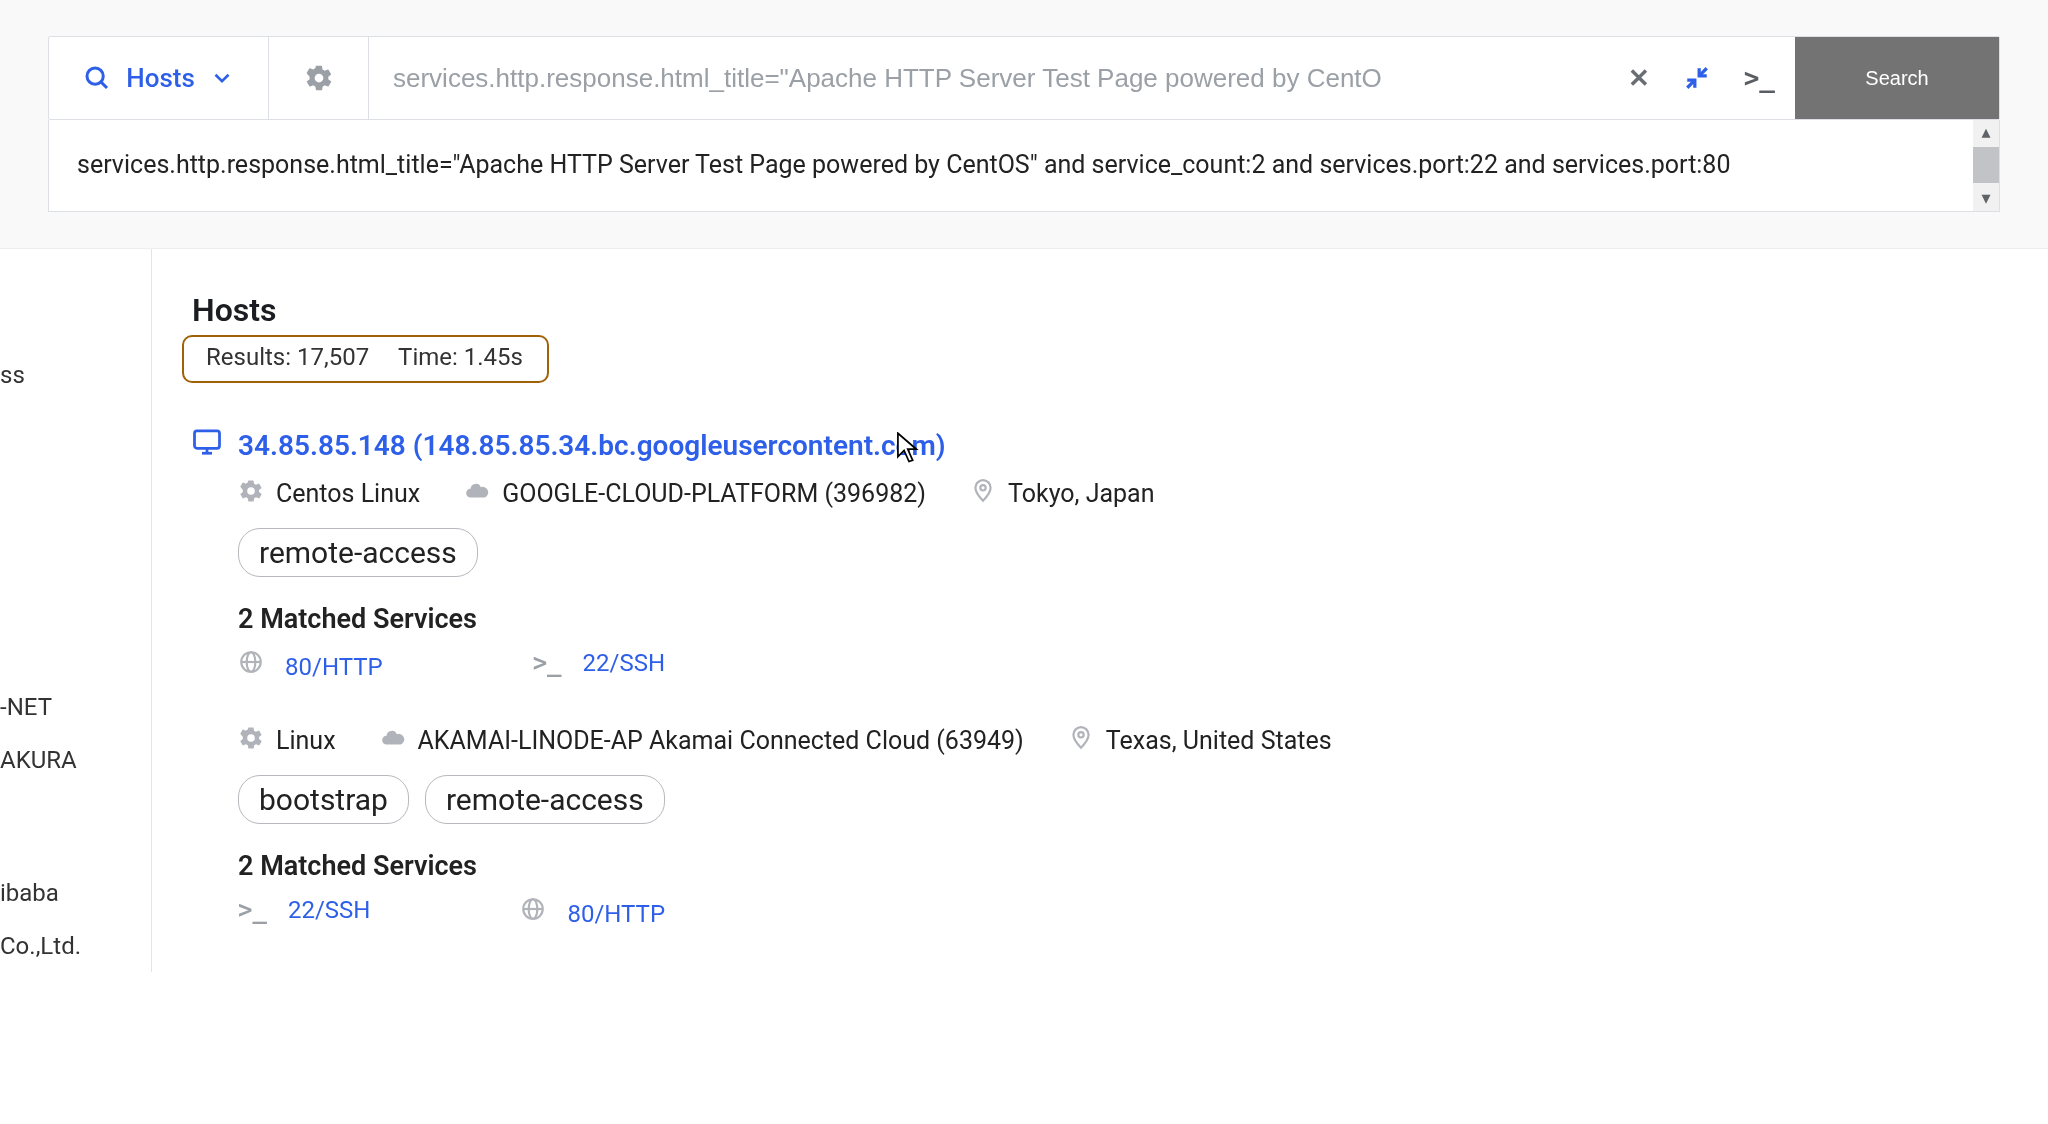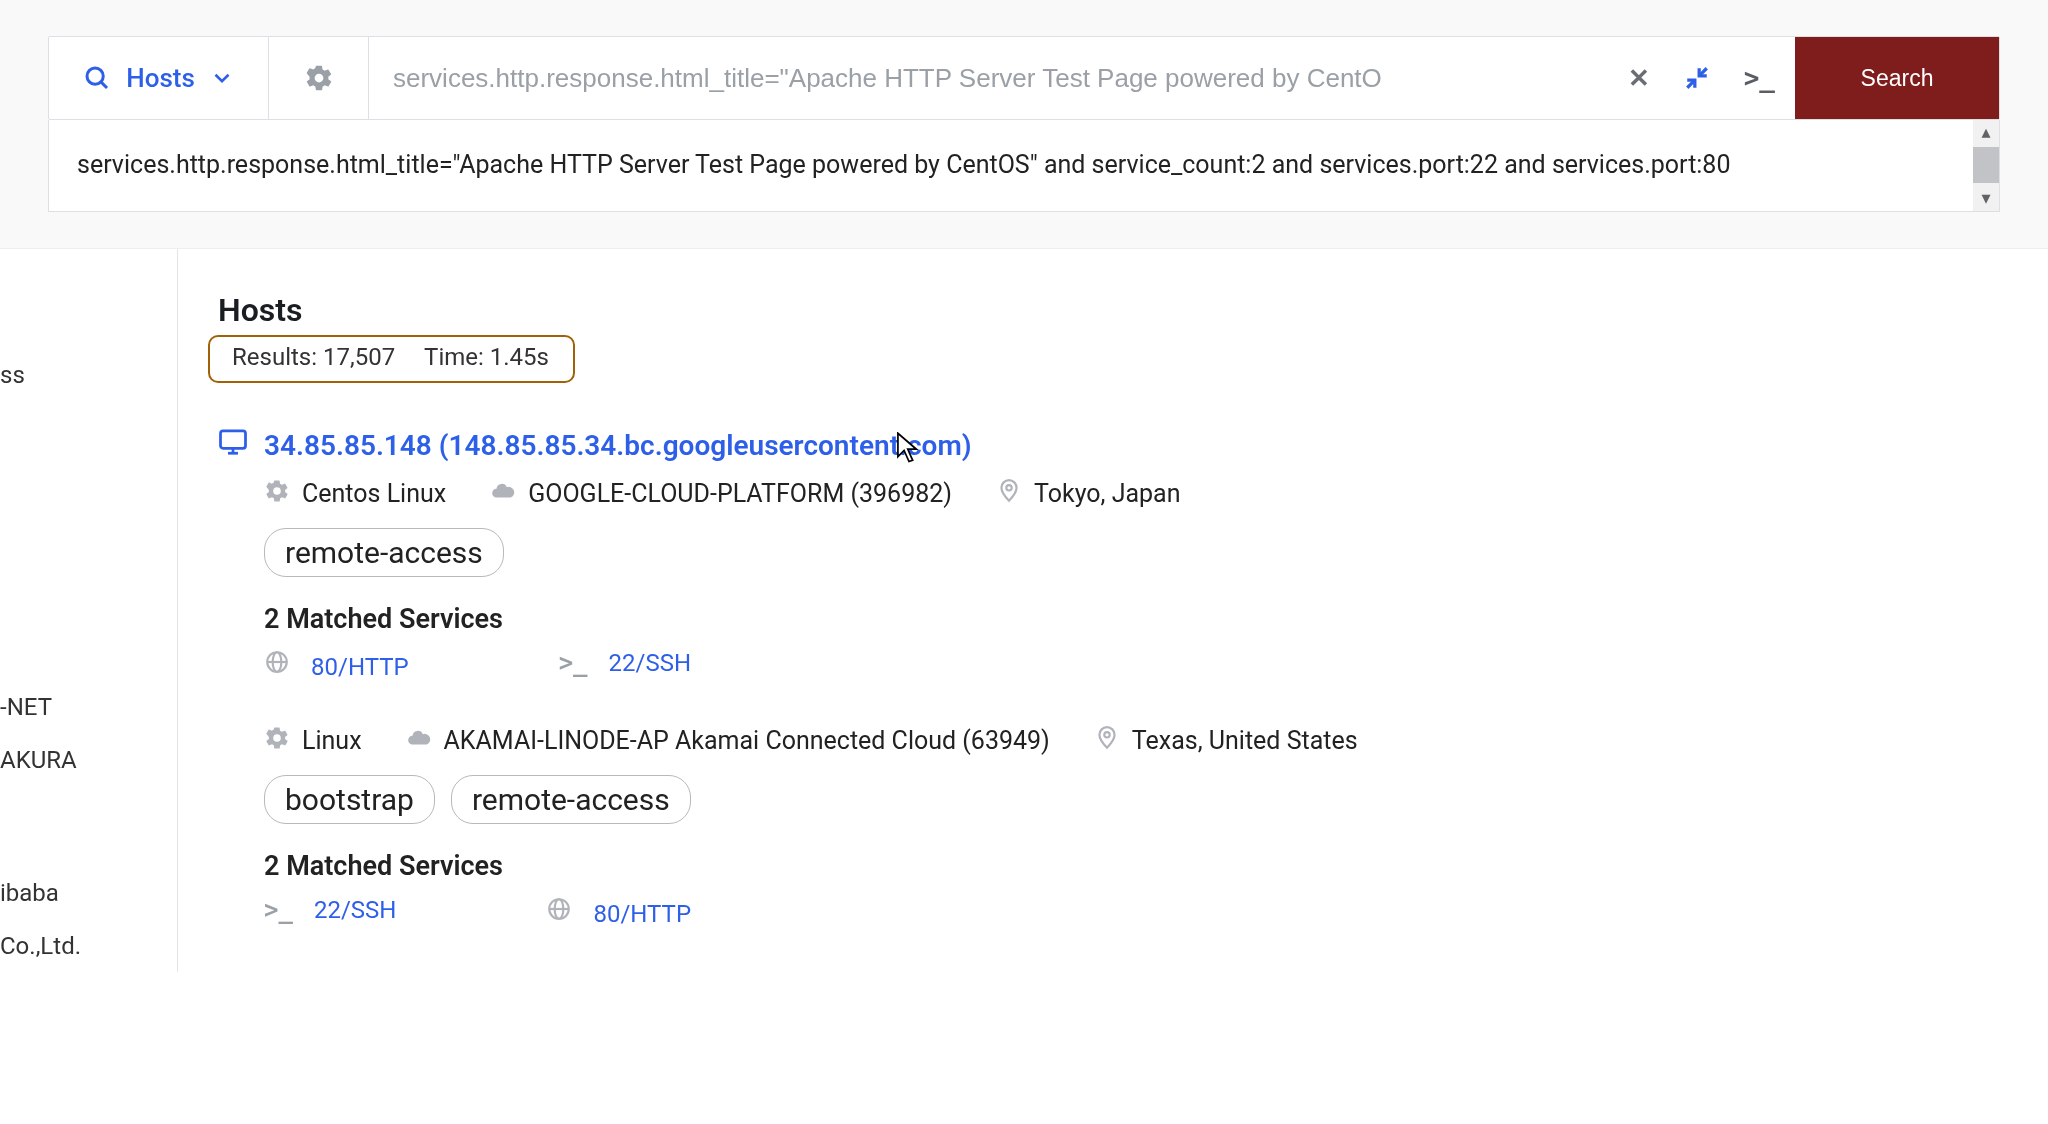--- a/index.html
+++ b/index.html
@@ -20,30 +20,30 @@
 
   .input-seg { flex: 1; position: relative; display: flex; align-items: center; }
   .input-seg input {
     width: 100%; height: 100%; border: none; outline: none; font-size: 26px; padding: 0 150px 0 24px; color: #333;
     text-overflow: ellipsis;
   }
   .input-seg input::placeholder { color: #9aa0a6; }
 
   .input-tools { position: absolute; right: 20px; display: flex; align-items: center; gap: 34px; color: #61666c; }
 
-  .search-btn { width: 204px; background: #7f1d1d; color: #fff; font-size: 23px; font-weight: 400; display: flex; align-items: center; justify-content: center; cursor: pointer; border: none; }
+  .search-btn { width: 204px; background: #737373; color: #fff; font-size: 20px; font-weight: 400; display: flex; align-items: center; justify-content: center; cursor: pointer; border: none; }
 
   .query-box { margin-top: 0; border: 1px solid #dcdfe3; border-top: none; background: #fff; padding: 24px 28px; font-size: 25px; line-height: 1.7; color: #222; position: relative; }
   .query-box .scroll-mock { position: absolute; right: 0; top: 0; bottom: 0; width: 26px; background: #f1f1f1; display: flex; flex-direction: column; justify-content: space-between; }
   .query-box .scroll-mock .thumb { background: #c1c3c6; height: 36px; }
   .query-box .scroll-mock .arrow { height: 24px; display:flex; align-items:center; justify-content:center; color:#606368; font-size:18px; }
 
   
   .main { display: flex; }
-  .sidebar { width: 178px; border-right: 1px solid #e2e4e7; padding-top: 100px; color: #333; font-size: 24px; line-height: 2.2; overflow: hidden; }
+  .sidebar { width: 152px; border-right: 1px solid #e2e4e7; padding-top: 100px; color: #333; font-size: 24px; line-height: 2.2; overflow: hidden; }
   .sidebar .item { white-space: nowrap; }
 
   .results { flex: 1; padding: 42px 40px 40px 40px; }
 
   .results h1 { font-size: 32px; font-weight: 600; color: #1a1d21; margin-bottom: 6px; }
 
   .stats-box { display: inline-block; border: 2px solid #a16207; border-radius: 10px; padding: 6px 24px 10px 22px; margin-left: -10px; margin-top: 0px; }
   .stats-box span { color: #333; font-size: 24px; }
   .stats-box .sep { display:inline-block; width: 18px; }
 

